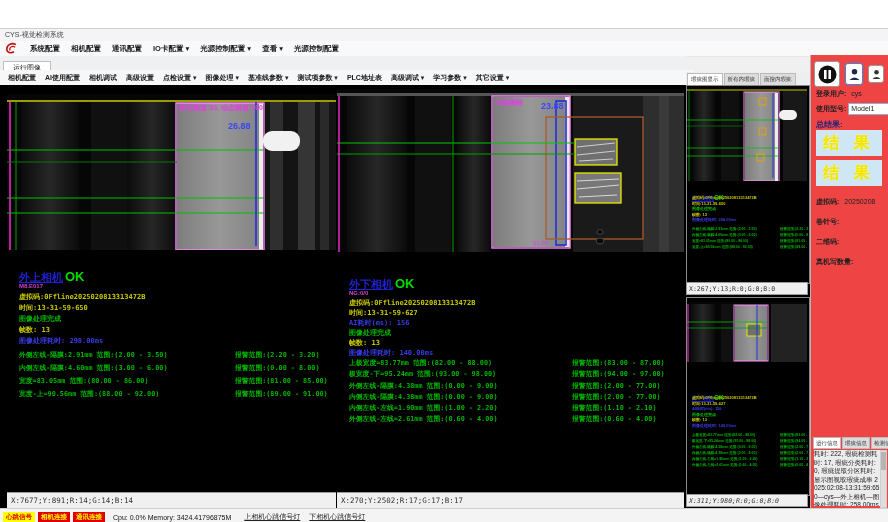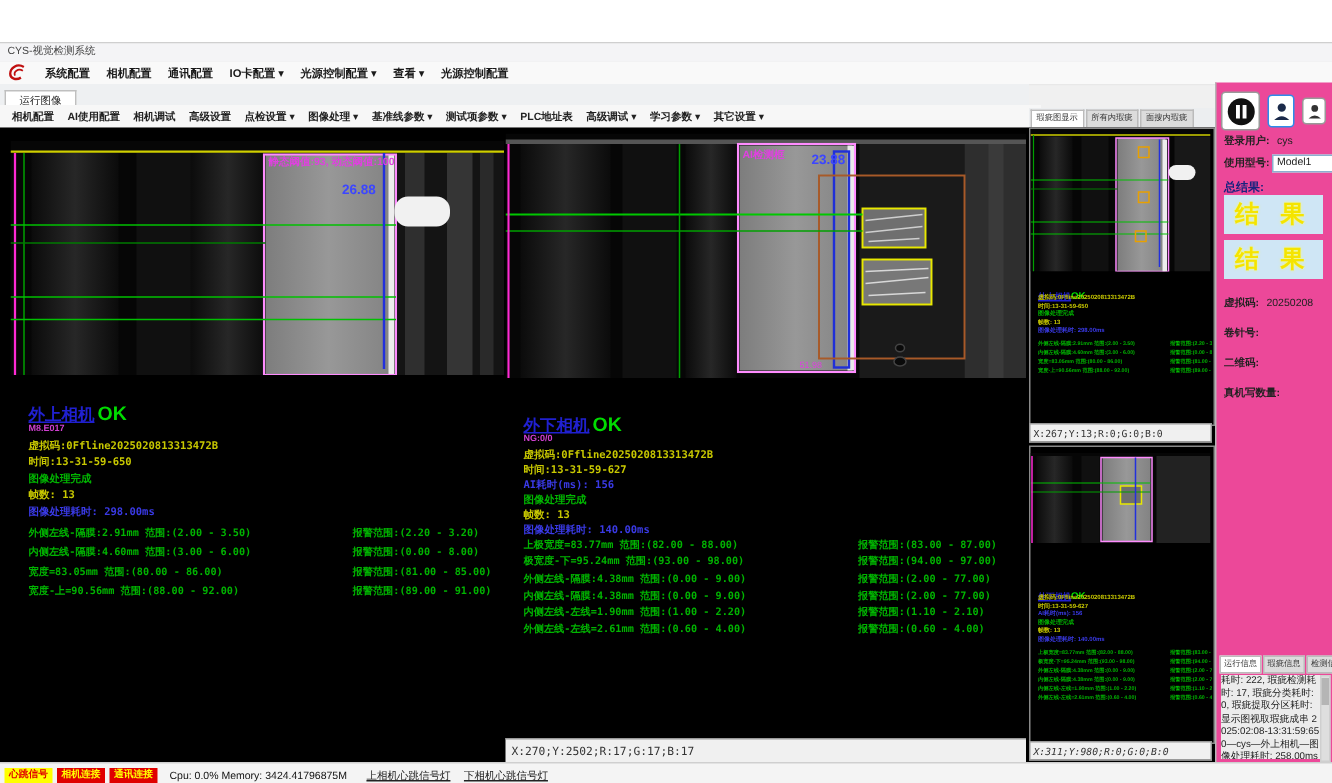--- a/index.html
+++ b/index.html
@@ -54,21 +54,21 @@
   .ms-top{top:210px;} .ms-bottom{top:422px;font-style:italic;}
   .mini-title{position:absolute;left:5px;white-space:nowrap;}
   .mini-title .t{color:#2020d0;font-size:5.5px;font-weight:bold;text-decoration:underline;}
   .mini-title .ok{color:#00dc00;font-size:6.5px;font-weight:bold;}
   .mini-lines{position:absolute;left:5px;font-size:4px;font-weight:bold;}
   .mini-lines div{height:5.5px;line-height:5.5px;white-space:nowrap;}
   .mini-measures{position:absolute;left:5px;right:1px;font-size:3.5px;color:#00b400;font-weight:bold;}
   .mini-measures .m-row{height:6px;line-height:6px;}
   .mini-measures .l{width:70px;}
   
-  .control-panel{position:absolute;left:810px;top:26px;width:78px;height:453px;background:#ec4899;border-left:1px solid #b5b5b5;text-decoration:underline;}
+  .control-panel{position:absolute;left:810px;top:26px;width:78px;height:453px;background:#ef4444;border-left:1px solid #b5b5b5;text-decoration:underline;}
   .btn-row{position:absolute;top:6px;left:3px;display:flex;gap:5px;align-items:center;}
   .cbtn{background:#fff;border:1px solid #999;border-radius:3px;display:flex;align-items:center;justify-content:center;}
   .btn-pause{width:24px;height:24px;}
   .btn-user1{width:16px;height:20px;border:1.5px solid #2d8ceb;}
   .btn-user2{width:14px;height:16px;}
   .cp-row{position:absolute;left:5px;font-size:7px;color:#222;white-space:nowrap;}
   .cp-row .lab{font-weight:bold;}
   .cp-row .val{margin-left:3px;}
   .model-box{display:inline-block;width:42px;height:10px;background:#fff;border:1px solid #8ab0d0;font-size:7px;
     line-height:10px;padding-left:2px;margin-left:2px;vertical-align:middle;}
@@ -201,20 +201,21 @@
         </div>
           <div class="m-row">
           <span class="l">宽度=83.05mm 范围:(80.00 - 86.00)</span>
           <span class="r">报警范围:(81.00 - 85.00)</span>
         </div>
           <div class="m-row">
           <span class="l">宽度-上=90.56mm 范围:(88.00 - 92.00)</span>
           <span class="r">报警范围:(89.00 - 91.00)</span>
         </div>
         </div>
+      <div class="panel-statusbar">X:7677;Y:891;R:14;G:14;B:14</div>
     </div>
 
     <div class="cam-panel center">
       <svg class="cam-img" style="top:3px;" width="347" height="163" viewBox="0 0 347 163">
         <rect width="347" height="163" fill="#060606"></rect>
         <rect x="0" y="4" width="347" height="3" fill="#555"></rect>
         <rect x="10" y="7" width="60" height="156" fill="url(#gCol)"></rect>
         <rect x="78" y="7" width="36" height="156" fill="#101010"></rect>
         <rect x="120" y="7" width="34" height="156" fill="url(#gCol)"></rect>
         <rect x="236" y="7" width="70" height="156" fill="#1a1a1a"></rect>

